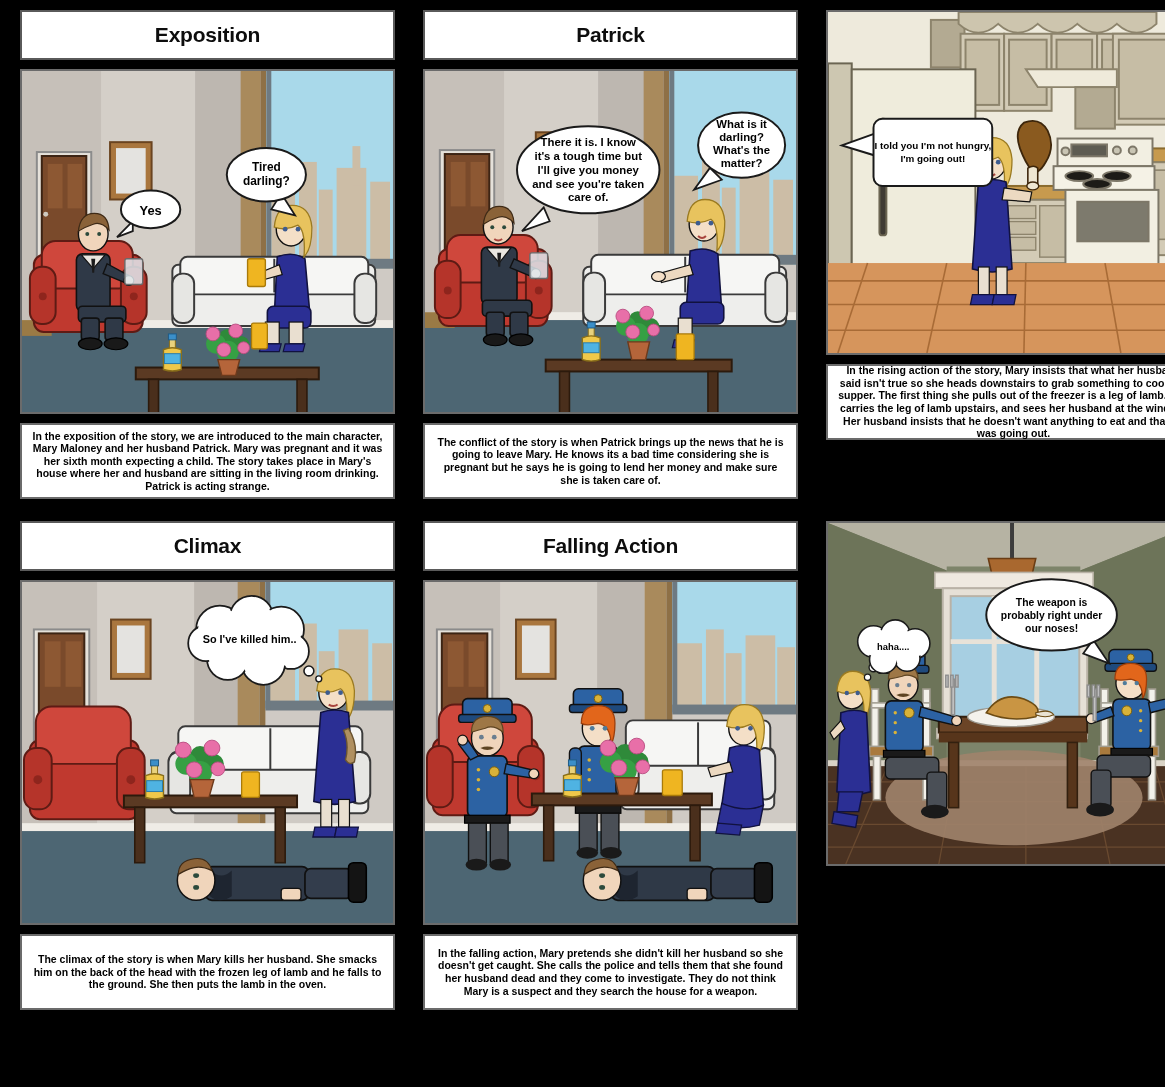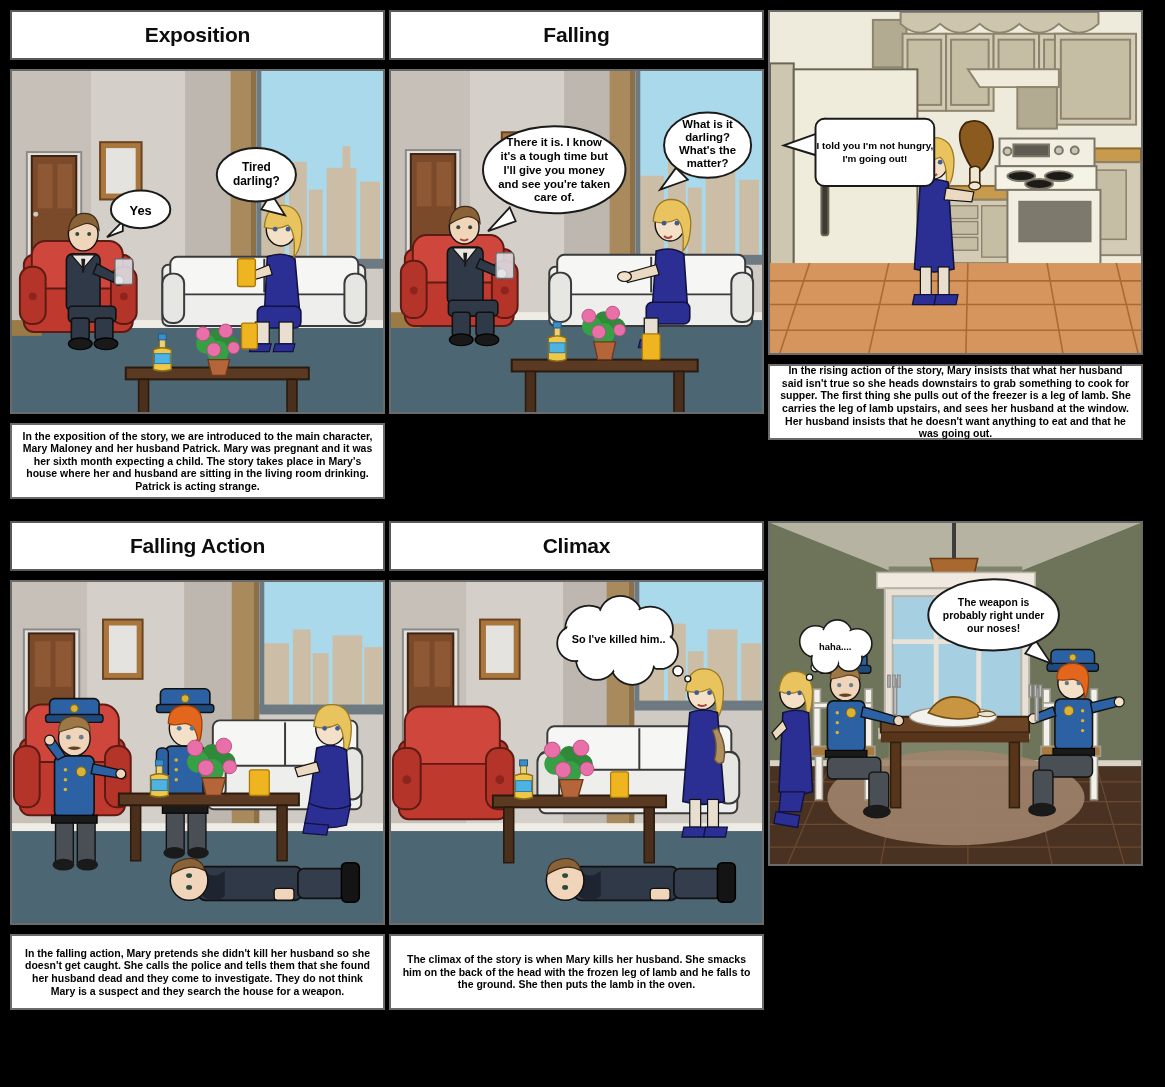--- a/index.html
+++ b/index.html
@@ -9,22 +9,22 @@
     overflow:hidden;
   }
   .board{
     position:relative;
     width:1165px;height:1087px;
     background:#000000;
     box-sizing:border-box;
   }
   .row{
     display:flex;
-    gap:4px;
-    padding:0 10px;
+    gap:28px;
+    padding:0 20px;
     box-sizing:border-box;
   }
   .cell{
     width:375px;
     display:flex;
     flex-direction:column;
   }
   
   .title-box{
     background:#ffffff;
@@ -219,21 +219,21 @@
           </g>
         </svg>
       </div>
       <div class="caption-box">
         <p class="caption-text">In the exposition of the story, we are introduced to the main character, Mary Maloney and her husband Patrick. Mary was pregnant and it was her sixth month expecting a child. The story takes place in Mary's house where her and husband are sitting in the living room drinking. Patrick is acting strange.</p>
       </div>
     </div>
 
     <div class="cell">
       <div class="title-box">
-        <span class="title-text">Falling</span>
+        <span class="title-text">Patrick</span>
       </div>
       <div class="art-box">
         <svg viewBox="0 0 375 345" preserveAspectRatio="none">
           <rect x="0" y="0" width="375" height="250" fill="#cfcac4"></rect>
           <rect x="0" y="0" width="80" height="250" fill="#c6c0b9"></rect>
           <rect x="80" y="0" width="95" height="250" fill="#d4cfc8"></rect>
           <rect x="175" y="0" width="50" height="250" fill="#bdb7b0"></rect>
           <rect x="221" y="0" width="20" height="250" fill="#a98a5c"></rect>
           <rect x="241" y="0" width="6" height="250" fill="#8e7046"></rect>
           <rect x="247" y="0" width="128" height="196" fill="#a9d9ea"></rect>
@@ -345,20 +345,23 @@
           <g>
             <path d="M288 98 L272 120 L300 110 Z" fill="#fff" stroke="#1a1a1a" stroke-width="1.8"></path>
             <ellipse cx="320" cy="75" rx="44" ry="33" fill="#fff" stroke="#1a1a1a" stroke-width="2"></ellipse>
             <text class="bub" x="320" y="58" text-anchor="middle" font-size="11.5">What is it</text>
             <text class="bub" x="320" y="71" text-anchor="middle" font-size="11.5">darling?</text>
             <text class="bub" x="320" y="84" text-anchor="middle" font-size="11.5">What's the</text>
             <text class="bub" x="320" y="97" text-anchor="middle" font-size="11.5">matter?</text>
           </g>
         </svg>
       </div>
+      <div class="caption-box">
+        <p class="caption-text">The conflict of the story is when Patrick brings up the news that he is going to leave Mary. He knows its a bad time considering she is pregnant but he says he is going to lend her money and make sure she is taken care of.</p>
+      </div>
     </div>
 
     <div class="cell">
       <div class="art-box">
         <svg viewBox="0 0 375 345" preserveAspectRatio="none">
           <rect x="0" y="0" width="375" height="270" fill="#eeeadc"></rect>
 
           <g stroke="#8d846c" stroke-width="2">
             <rect x="104" y="8" width="34" height="48" fill="#b3aa92"></rect>
             <path d="M132 12 q20 18 40 0 q20 18 40 0 q20 18 40 0 q20 18 40 0 q20 18 40 0 l0 -12 l-200 0z" fill="#cdc5ae"></path>
@@ -455,20 +458,151 @@
       </div>
       <div class="caption-box">
         <p class="caption-text">In the rising action of the story, Mary insists that what her husband said isn't true so she heads downstairs to grab something to cook for supper. The first thing she pulls out of the freezer is a leg of lamb. She carries the leg of lamb upstairs, and sees her husband at the window. Her husband insists that he doesn't want anything to eat and that he was going out.</p>
       </div>
     </div>
   </div>
 
   <div class="row-gap"></div>
 
   <div class="row">
+
+    <div class="cell">
+      <div class="title-box">
+        <span class="title-text">Climax</span>
+      </div>
+      <div class="art-box">
+        <svg viewBox="0 0 375 345" preserveAspectRatio="none">
+          <rect x="0" y="0" width="375" height="250" fill="#cfcac4"></rect>
+          <rect x="0" y="0" width="76" height="250" fill="#c6c0b9"></rect>
+          <rect x="76" y="0" width="98" height="250" fill="#d4cfc8"></rect>
+          <rect x="174" y="0" width="48" height="250" fill="#bdb7b0"></rect>
+          <rect x="218" y="0" width="22" height="250" fill="#a98a5c"></rect>
+          <rect x="240" y="0" width="6" height="250" fill="#8e7046"></rect>
+          <rect x="246" y="0" width="129" height="128" fill="#a9d9ea"></rect>
+          <g fill="#ccbda6">
+            <rect x="250" y="58" width="26" height="70"></rect>
+            <rect x="280" y="42" width="18" height="86"></rect>
+            <rect x="300" y="70" width="16" height="58"></rect>
+            <rect x="320" y="48" width="30" height="80"></rect>
+            <rect x="354" y="62" width="20" height="66"></rect>
+          </g>
+          <rect x="246" y="120" width="129" height="10" fill="#6e7a82"></rect>
+          <rect x="246" y="0" width="5" height="128" fill="#6e7a82"></rect>
+          <rect x="12" y="48" width="56" height="120" fill="#e5e1da" stroke="#8b8b8b" stroke-width="2"></rect>
+          <rect x="17" y="52" width="46" height="112" fill="#7a4a2b" stroke="#3c2414" stroke-width="2"></rect>
+          <rect x="23" y="60" width="16" height="46" fill="#8d5833"></rect>
+          <rect x="44" y="60" width="16" height="46" fill="#8d5833"></rect>
+          <rect x="90" y="38" width="40" height="60" fill="#a9763e" stroke="#6a4420" stroke-width="2"></rect>
+          <rect x="96" y="44" width="28" height="48" fill="#e4e3e0"></rect>
+          <rect x="0" y="244" width="375" height="8" fill="#efece6"></rect>
+          <rect x="0" y="252" width="375" height="93" fill="#4d6673"></rect>
+
+          <g>
+            <rect x="150" y="172" width="200" height="62" rx="6" fill="#eeeeec" stroke="#3a3a3a" stroke-width="2"></rect>
+            <rect x="158" y="146" width="186" height="44" rx="7" fill="#f6f6f4" stroke="#3a3a3a" stroke-width="2"></rect>
+            <rect x="148" y="172" width="22" height="52" rx="10" fill="#e6e6e3" stroke="#3a3a3a" stroke-width="2"></rect>
+            <rect x="330" y="172" width="22" height="52" rx="10" fill="#e6e6e3" stroke="#3a3a3a" stroke-width="2"></rect>
+            <line x1="251" y1="148" x2="251" y2="190" stroke="#3a3a3a" stroke-width="2"></line>
+          </g>
+
+          <g>
+            <rect x="8" y="160" width="110" height="80" rx="10" fill="#c0392f" stroke="#5e1b14" stroke-width="2"></rect>
+            <rect x="14" y="126" width="96" height="58" rx="16" fill="#cf473c" stroke="#5e1b14" stroke-width="2"></rect>
+            <rect x="2" y="168" width="28" height="62" rx="12" fill="#b5342a" stroke="#5e1b14" stroke-width="2"></rect>
+            <rect x="96" y="168" width="28" height="62" rx="12" fill="#b5342a" stroke="#5e1b14" stroke-width="2"></rect>
+            <circle cx="16" cy="200" r="4.5" fill="#8e251d"></circle>
+            <circle cx="110" cy="200" r="4.5" fill="#8e251d"></circle>
+          </g>
+
+          <g>
+            <rect x="103" y="216" width="175" height="12" fill="#5b3a23" stroke="#2c1a0c" stroke-width="2"></rect>
+            <rect x="114" y="228" width="10" height="56" fill="#4a2f1c" stroke="#2c1a0c" stroke-width="1.6"></rect>
+            <rect x="256" y="228" width="10" height="56" fill="#4a2f1c" stroke="#2c1a0c" stroke-width="1.6"></rect>
+          </g>
+          <g>
+            <rect x="131" y="184" width="6" height="12" fill="#e8d27d" stroke="#8a6f1a" stroke-width="1"></rect>
+            <rect x="130" y="180" width="8" height="6" fill="#3b8fc9" stroke="#1f5b86" stroke-width="1"></rect>
+            <path d="M125 196 q9 -4 18 0 l0 22 q-9 3 -18 0z" fill="#efc84a" stroke="#8a6f1a" stroke-width="1.4"></path>
+            <rect x="126" y="201" width="16" height="11" fill="#4fb3e2" stroke="#2a7ba8" stroke-width="1"></rect>
+          </g>
+          <g>
+            <circle cx="180" cy="176" r="10" fill="#2f8a3a"></circle>
+            <circle cx="166" cy="184" r="11" fill="#36a044"></circle>
+            <circle cx="194" cy="184" r="10" fill="#2f8a3a"></circle>
+            <circle cx="180" cy="193" r="12" fill="#36a044"></circle>
+            <g fill="#e86fa8" stroke="#b84a80" stroke-width="0.9">
+              <circle cx="163" cy="170" r="8"></circle>
+              <circle cx="192" cy="168" r="8"></circle>
+              <circle cx="174" cy="190" r="8"></circle>
+              <circle cx="198" cy="189" r="7"></circle>
+            </g>
+            <path d="M170 200 l24 0 l-5 18 l-15 0z" fill="#b5653a" stroke="#6c3a1c" stroke-width="1.4"></path>
+          </g>
+          <rect x="222" y="192" width="18" height="26" rx="2" fill="#efb521" stroke="#a97a09" stroke-width="1.3"></rect>
+
+          <g>
+            <ellipse cx="315" cy="112" rx="15" ry="17" fill="#f4dfc7" stroke="#111" stroke-width="1.4"></ellipse>
+            <path d="M298 110 q2 -22 18 -22 q18 0 20 22 q0 22 -8 30 q2 -26 -6 -32 q-12 6 -24 2z" fill="#e8c35e" stroke="#9a7a21" stroke-width="1.3"></path>
+            <circle cx="309" cy="112" r="2.4" fill="#3e5c8f"></circle>
+            <circle cx="322" cy="112" r="2.4" fill="#3e5c8f"></circle>
+            <path d="M310 124 q5 3 9 0" stroke="#a8443d" stroke-width="2" fill="none"></path>
+            <path d="M302 132 q14 -5 28 0 l7 90 q-21 6 -42 0z" fill="#2b2f94" stroke="#11123f" stroke-width="1.6"></path>
+            <path d="M330 148 q10 16 6 34 q-5 4 -9 -2 q4 -16 -2 -30z" fill="#b09060" stroke="#6b5430" stroke-width="1.4"></path>
+            <rect x="302" y="220" width="11" height="28" fill="#e9dfd0" stroke="#111" stroke-width="1.2"></rect>
+            <rect x="320" y="220" width="11" height="28" fill="#e9dfd0" stroke="#111" stroke-width="1.2"></rect>
+            <path d="M296 248 l22 0 l-2 10 l-22 0z" fill="#2b2f94" stroke="#11123f" stroke-width="1.3"></path>
+            <path d="M318 248 l22 0 l-2 10 l-22 0z" fill="#2b2f94" stroke="#11123f" stroke-width="1.3"></path>
+          </g>
+
+          <g>
+            <rect x="185" y="288" width="105" height="34" rx="7" fill="#2f3947" stroke="#111" stroke-width="1.8"></rect>
+            <path d="M190 292 q12 10 22 0 l0 26 q-12 8 -22 0z" fill="#1e2530"></path>
+            <rect x="286" y="290" width="48" height="30" rx="6" fill="#333d4c" stroke="#111" stroke-width="1.8"></rect>
+            <rect x="330" y="284" width="18" height="40" rx="5" fill="#141414" stroke="#000" stroke-width="1.6"></rect>
+            <ellipse cx="176" cy="302" rx="19" ry="20" fill="#f0d5bb" stroke="#111" stroke-width="1.5"></ellipse>
+            <path d="M158 296 q0 -14 16 -16 q14 -2 18 12 q-12 -6 -22 -2 q-8 3 -12 6z" fill="#8a6238" stroke="#3e2a16" stroke-width="1.2"></path>
+            <ellipse cx="176" cy="297" rx="3" ry="2.4" fill="#2c4a3c"></ellipse>
+            <ellipse cx="176" cy="309" rx="3" ry="2.4" fill="#2c4a3c"></ellipse>
+            <rect x="262" y="310" width="20" height="12" rx="3" fill="#f0d5bb" stroke="#111" stroke-width="1.3"></rect>
+          </g>
+
+          <g>
+            <circle cx="290" cy="90" r="5" fill="#fff" stroke="#1a1a1a" stroke-width="1.6"></circle>
+            <circle cx="300" cy="98" r="3" fill="#fff" stroke="#1a1a1a" stroke-width="1.4"></circle>
+            <g fill="#fff" stroke="#1a1a1a" stroke-width="1.8">
+              <circle cx="200" cy="48" r="24"></circle>
+              <circle cx="232" cy="36" r="22"></circle>
+              <circle cx="262" cy="48" r="23"></circle>
+              <circle cx="272" cy="70" r="18"></circle>
+              <circle cx="244" cy="82" r="22"></circle>
+              <circle cx="208" cy="78" r="21"></circle>
+              <circle cx="186" cy="62" r="18"></circle>
+            </g>
+            <g fill="#fff">
+              <circle cx="200" cy="48" r="22"></circle>
+                <circle cx="232" cy="36" r="20"></circle>
+              <circle cx="262" cy="48" r="21"></circle>
+                <circle cx="272" cy="70" r="16"></circle>
+              <circle cx="244" cy="82" r="20"></circle>
+                <circle cx="208" cy="78" r="19"></circle>
+              <circle cx="186" cy="62" r="16"></circle>
+              <rect x="190" y="42" width="80" height="40"></rect>
+            </g>
+            <text class="bub" x="230" y="62" text-anchor="middle" font-size="11">So I've killed him..</text>
+          </g>
+        </svg>
+      </div>
+      <div class="caption-box">
+        <p class="caption-text">The climax of the story is when Mary kills her husband. She smacks him on the back of the head with the frozen leg of lamb and he falls to the ground. She then puts the lamb in the oven.</p>
+      </div>
+    </div>
 
     <div class="cell">
       <div class="title-box">
         <span class="title-text">Falling Action</span>
       </div>
       <div class="art-box">
         <svg viewBox="0 0 375 345" preserveAspectRatio="none">
           <rect x="0" y="0" width="375" height="250" fill="#cfcac4"></rect>
           <rect x="0" y="0" width="76" height="250" fill="#c6c0b9"></rect>
           <rect x="76" y="0" width="98" height="250" fill="#d4cfc8"></rect>
@@ -608,151 +742,20 @@
             <ellipse cx="179" cy="302" rx="19" ry="20" fill="#f0d5bb" stroke="#111" stroke-width="1.5"></ellipse>
             <path d="M161 296 q0 -14 16 -16 q14 -2 18 12 q-12 -6 -22 -2 q-8 3 -12 6z" fill="#8a6238" stroke="#3e2a16" stroke-width="1.2"></path>
             <ellipse cx="179" cy="297" rx="3" ry="2.4" fill="#2c4a3c"></ellipse>
             <ellipse cx="179" cy="309" rx="3" ry="2.4" fill="#2c4a3c"></ellipse>
             <rect x="265" y="310" width="20" height="12" rx="3" fill="#f0d5bb" stroke="#111" stroke-width="1.3"></rect>
           </g>
         </svg>
       </div>
       <div class="caption-box">
         <p class="caption-text">In the falling action, Mary pretends she didn't kill her husband so she doesn't get caught. She calls the police and tells them that she found her husband dead and they come to investigate. They do not think Mary is a suspect and they search the house for a weapon.</p>
-      </div>
-    </div>
-
-    <div class="cell">
-      <div class="title-box">
-        <span class="title-text">Climax</span>
-      </div>
-      <div class="art-box">
-        <svg viewBox="0 0 375 345" preserveAspectRatio="none">
-          <rect x="0" y="0" width="375" height="250" fill="#cfcac4"></rect>
-          <rect x="0" y="0" width="76" height="250" fill="#c6c0b9"></rect>
-          <rect x="76" y="0" width="98" height="250" fill="#d4cfc8"></rect>
-          <rect x="174" y="0" width="48" height="250" fill="#bdb7b0"></rect>
-          <rect x="218" y="0" width="22" height="250" fill="#a98a5c"></rect>
-          <rect x="240" y="0" width="6" height="250" fill="#8e7046"></rect>
-          <rect x="246" y="0" width="129" height="128" fill="#a9d9ea"></rect>
-          <g fill="#ccbda6">
-            <rect x="250" y="58" width="26" height="70"></rect>
-            <rect x="280" y="42" width="18" height="86"></rect>
-            <rect x="300" y="70" width="16" height="58"></rect>
-            <rect x="320" y="48" width="30" height="80"></rect>
-            <rect x="354" y="62" width="20" height="66"></rect>
-          </g>
-          <rect x="246" y="120" width="129" height="10" fill="#6e7a82"></rect>
-          <rect x="246" y="0" width="5" height="128" fill="#6e7a82"></rect>
-          <rect x="12" y="48" width="56" height="120" fill="#e5e1da" stroke="#8b8b8b" stroke-width="2"></rect>
-          <rect x="17" y="52" width="46" height="112" fill="#7a4a2b" stroke="#3c2414" stroke-width="2"></rect>
-          <rect x="23" y="60" width="16" height="46" fill="#8d5833"></rect>
-          <rect x="44" y="60" width="16" height="46" fill="#8d5833"></rect>
-          <rect x="90" y="38" width="40" height="60" fill="#a9763e" stroke="#6a4420" stroke-width="2"></rect>
-          <rect x="96" y="44" width="28" height="48" fill="#e4e3e0"></rect>
-          <rect x="0" y="244" width="375" height="8" fill="#efece6"></rect>
-          <rect x="0" y="252" width="375" height="93" fill="#4d6673"></rect>
-
-          <g>
-            <rect x="150" y="172" width="200" height="62" rx="6" fill="#eeeeec" stroke="#3a3a3a" stroke-width="2"></rect>
-            <rect x="158" y="146" width="186" height="44" rx="7" fill="#f6f6f4" stroke="#3a3a3a" stroke-width="2"></rect>
-            <rect x="148" y="172" width="22" height="52" rx="10" fill="#e6e6e3" stroke="#3a3a3a" stroke-width="2"></rect>
-            <rect x="330" y="172" width="22" height="52" rx="10" fill="#e6e6e3" stroke="#3a3a3a" stroke-width="2"></rect>
-            <line x1="251" y1="148" x2="251" y2="190" stroke="#3a3a3a" stroke-width="2"></line>
-          </g>
-
-          <g>
-            <rect x="8" y="160" width="110" height="80" rx="10" fill="#c0392f" stroke="#5e1b14" stroke-width="2"></rect>
-            <rect x="14" y="126" width="96" height="58" rx="16" fill="#cf473c" stroke="#5e1b14" stroke-width="2"></rect>
-            <rect x="2" y="168" width="28" height="62" rx="12" fill="#b5342a" stroke="#5e1b14" stroke-width="2"></rect>
-            <rect x="96" y="168" width="28" height="62" rx="12" fill="#b5342a" stroke="#5e1b14" stroke-width="2"></rect>
-            <circle cx="16" cy="200" r="4.5" fill="#8e251d"></circle>
-            <circle cx="110" cy="200" r="4.5" fill="#8e251d"></circle>
-          </g>
-
-          <g>
-            <rect x="103" y="216" width="175" height="12" fill="#5b3a23" stroke="#2c1a0c" stroke-width="2"></rect>
-            <rect x="114" y="228" width="10" height="56" fill="#4a2f1c" stroke="#2c1a0c" stroke-width="1.6"></rect>
-            <rect x="256" y="228" width="10" height="56" fill="#4a2f1c" stroke="#2c1a0c" stroke-width="1.6"></rect>
-          </g>
-          <g>
-            <rect x="131" y="184" width="6" height="12" fill="#e8d27d" stroke="#8a6f1a" stroke-width="1"></rect>
-            <rect x="130" y="180" width="8" height="6" fill="#3b8fc9" stroke="#1f5b86" stroke-width="1"></rect>
-            <path d="M125 196 q9 -4 18 0 l0 22 q-9 3 -18 0z" fill="#efc84a" stroke="#8a6f1a" stroke-width="1.4"></path>
-            <rect x="126" y="201" width="16" height="11" fill="#4fb3e2" stroke="#2a7ba8" stroke-width="1"></rect>
-          </g>
-          <g>
-            <circle cx="180" cy="176" r="10" fill="#2f8a3a"></circle>
-            <circle cx="166" cy="184" r="11" fill="#36a044"></circle>
-            <circle cx="194" cy="184" r="10" fill="#2f8a3a"></circle>
-            <circle cx="180" cy="193" r="12" fill="#36a044"></circle>
-            <g fill="#e86fa8" stroke="#b84a80" stroke-width="0.9">
-              <circle cx="163" cy="170" r="8"></circle>
-              <circle cx="192" cy="168" r="8"></circle>
-              <circle cx="174" cy="190" r="8"></circle>
-              <circle cx="198" cy="189" r="7"></circle>
-            </g>
-            <path d="M170 200 l24 0 l-5 18 l-15 0z" fill="#b5653a" stroke="#6c3a1c" stroke-width="1.4"></path>
-          </g>
-          <rect x="222" y="192" width="18" height="26" rx="2" fill="#efb521" stroke="#a97a09" stroke-width="1.3"></rect>
-
-          <g>
-            <ellipse cx="315" cy="112" rx="15" ry="17" fill="#f4dfc7" stroke="#111" stroke-width="1.4"></ellipse>
-            <path d="M298 110 q2 -22 18 -22 q18 0 20 22 q0 22 -8 30 q2 -26 -6 -32 q-12 6 -24 2z" fill="#e8c35e" stroke="#9a7a21" stroke-width="1.3"></path>
-            <circle cx="309" cy="112" r="2.4" fill="#3e5c8f"></circle>
-            <circle cx="322" cy="112" r="2.4" fill="#3e5c8f"></circle>
-            <path d="M310 124 q5 3 9 0" stroke="#a8443d" stroke-width="2" fill="none"></path>
-            <path d="M302 132 q14 -5 28 0 l7 90 q-21 6 -42 0z" fill="#2b2f94" stroke="#11123f" stroke-width="1.6"></path>
-            <path d="M330 148 q10 16 6 34 q-5 4 -9 -2 q4 -16 -2 -30z" fill="#b09060" stroke="#6b5430" stroke-width="1.4"></path>
-            <rect x="302" y="220" width="11" height="28" fill="#e9dfd0" stroke="#111" stroke-width="1.2"></rect>
-            <rect x="320" y="220" width="11" height="28" fill="#e9dfd0" stroke="#111" stroke-width="1.2"></rect>
-            <path d="M296 248 l22 0 l-2 10 l-22 0z" fill="#2b2f94" stroke="#11123f" stroke-width="1.3"></path>
-            <path d="M318 248 l22 0 l-2 10 l-22 0z" fill="#2b2f94" stroke="#11123f" stroke-width="1.3"></path>
-          </g>
-
-          <g>
-            <rect x="185" y="288" width="105" height="34" rx="7" fill="#2f3947" stroke="#111" stroke-width="1.8"></rect>
-            <path d="M190 292 q12 10 22 0 l0 26 q-12 8 -22 0z" fill="#1e2530"></path>
-            <rect x="286" y="290" width="48" height="30" rx="6" fill="#333d4c" stroke="#111" stroke-width="1.8"></rect>
-            <rect x="330" y="284" width="18" height="40" rx="5" fill="#141414" stroke="#000" stroke-width="1.6"></rect>
-            <ellipse cx="176" cy="302" rx="19" ry="20" fill="#f0d5bb" stroke="#111" stroke-width="1.5"></ellipse>
-            <path d="M158 296 q0 -14 16 -16 q14 -2 18 12 q-12 -6 -22 -2 q-8 3 -12 6z" fill="#8a6238" stroke="#3e2a16" stroke-width="1.2"></path>
-            <ellipse cx="176" cy="297" rx="3" ry="2.4" fill="#2c4a3c"></ellipse>
-            <ellipse cx="176" cy="309" rx="3" ry="2.4" fill="#2c4a3c"></ellipse>
-            <rect x="262" y="310" width="20" height="12" rx="3" fill="#f0d5bb" stroke="#111" stroke-width="1.3"></rect>
-          </g>
-
-          <g>
-            <circle cx="290" cy="90" r="5" fill="#fff" stroke="#1a1a1a" stroke-width="1.6"></circle>
-            <circle cx="300" cy="98" r="3" fill="#fff" stroke="#1a1a1a" stroke-width="1.4"></circle>
-            <g fill="#fff" stroke="#1a1a1a" stroke-width="1.8">
-              <circle cx="200" cy="48" r="24"></circle>
-              <circle cx="232" cy="36" r="22"></circle>
-              <circle cx="262" cy="48" r="23"></circle>
-              <circle cx="272" cy="70" r="18"></circle>
-              <circle cx="244" cy="82" r="22"></circle>
-              <circle cx="208" cy="78" r="21"></circle>
-              <circle cx="186" cy="62" r="18"></circle>
-            </g>
-            <g fill="#fff">
-              <circle cx="200" cy="48" r="22"></circle>
-                <circle cx="232" cy="36" r="20"></circle>
-              <circle cx="262" cy="48" r="21"></circle>
-                <circle cx="272" cy="70" r="16"></circle>
-              <circle cx="244" cy="82" r="20"></circle>
-                <circle cx="208" cy="78" r="19"></circle>
-              <circle cx="186" cy="62" r="16"></circle>
-              <rect x="190" y="42" width="80" height="40"></rect>
-            </g>
-            <text class="bub" x="230" y="62" text-anchor="middle" font-size="11">So I've killed him..</text>
-          </g>
-        </svg>
-      </div>
-      <div class="caption-box">
-        <p class="caption-text">The climax of the story is when Mary kills her husband. She smacks him on the back of the head with the frozen leg of lamb and he falls to the ground. She then puts the lamb in the oven.</p>
       </div>
     </div>
 
     <div class="cell">
       <div class="art-box">
         <svg viewBox="0 0 375 345" preserveAspectRatio="none">
 
           <rect x="0" y="0" width="375" height="250" fill="#7d846a"></rect>
           <path d="M0 0 L120 48 L255 48 L375 0 Z" fill="#b6b3a3"></path>
           <path d="M0 0 L120 48 L120 240 L0 250 Z" fill="#6d7459"></path>

